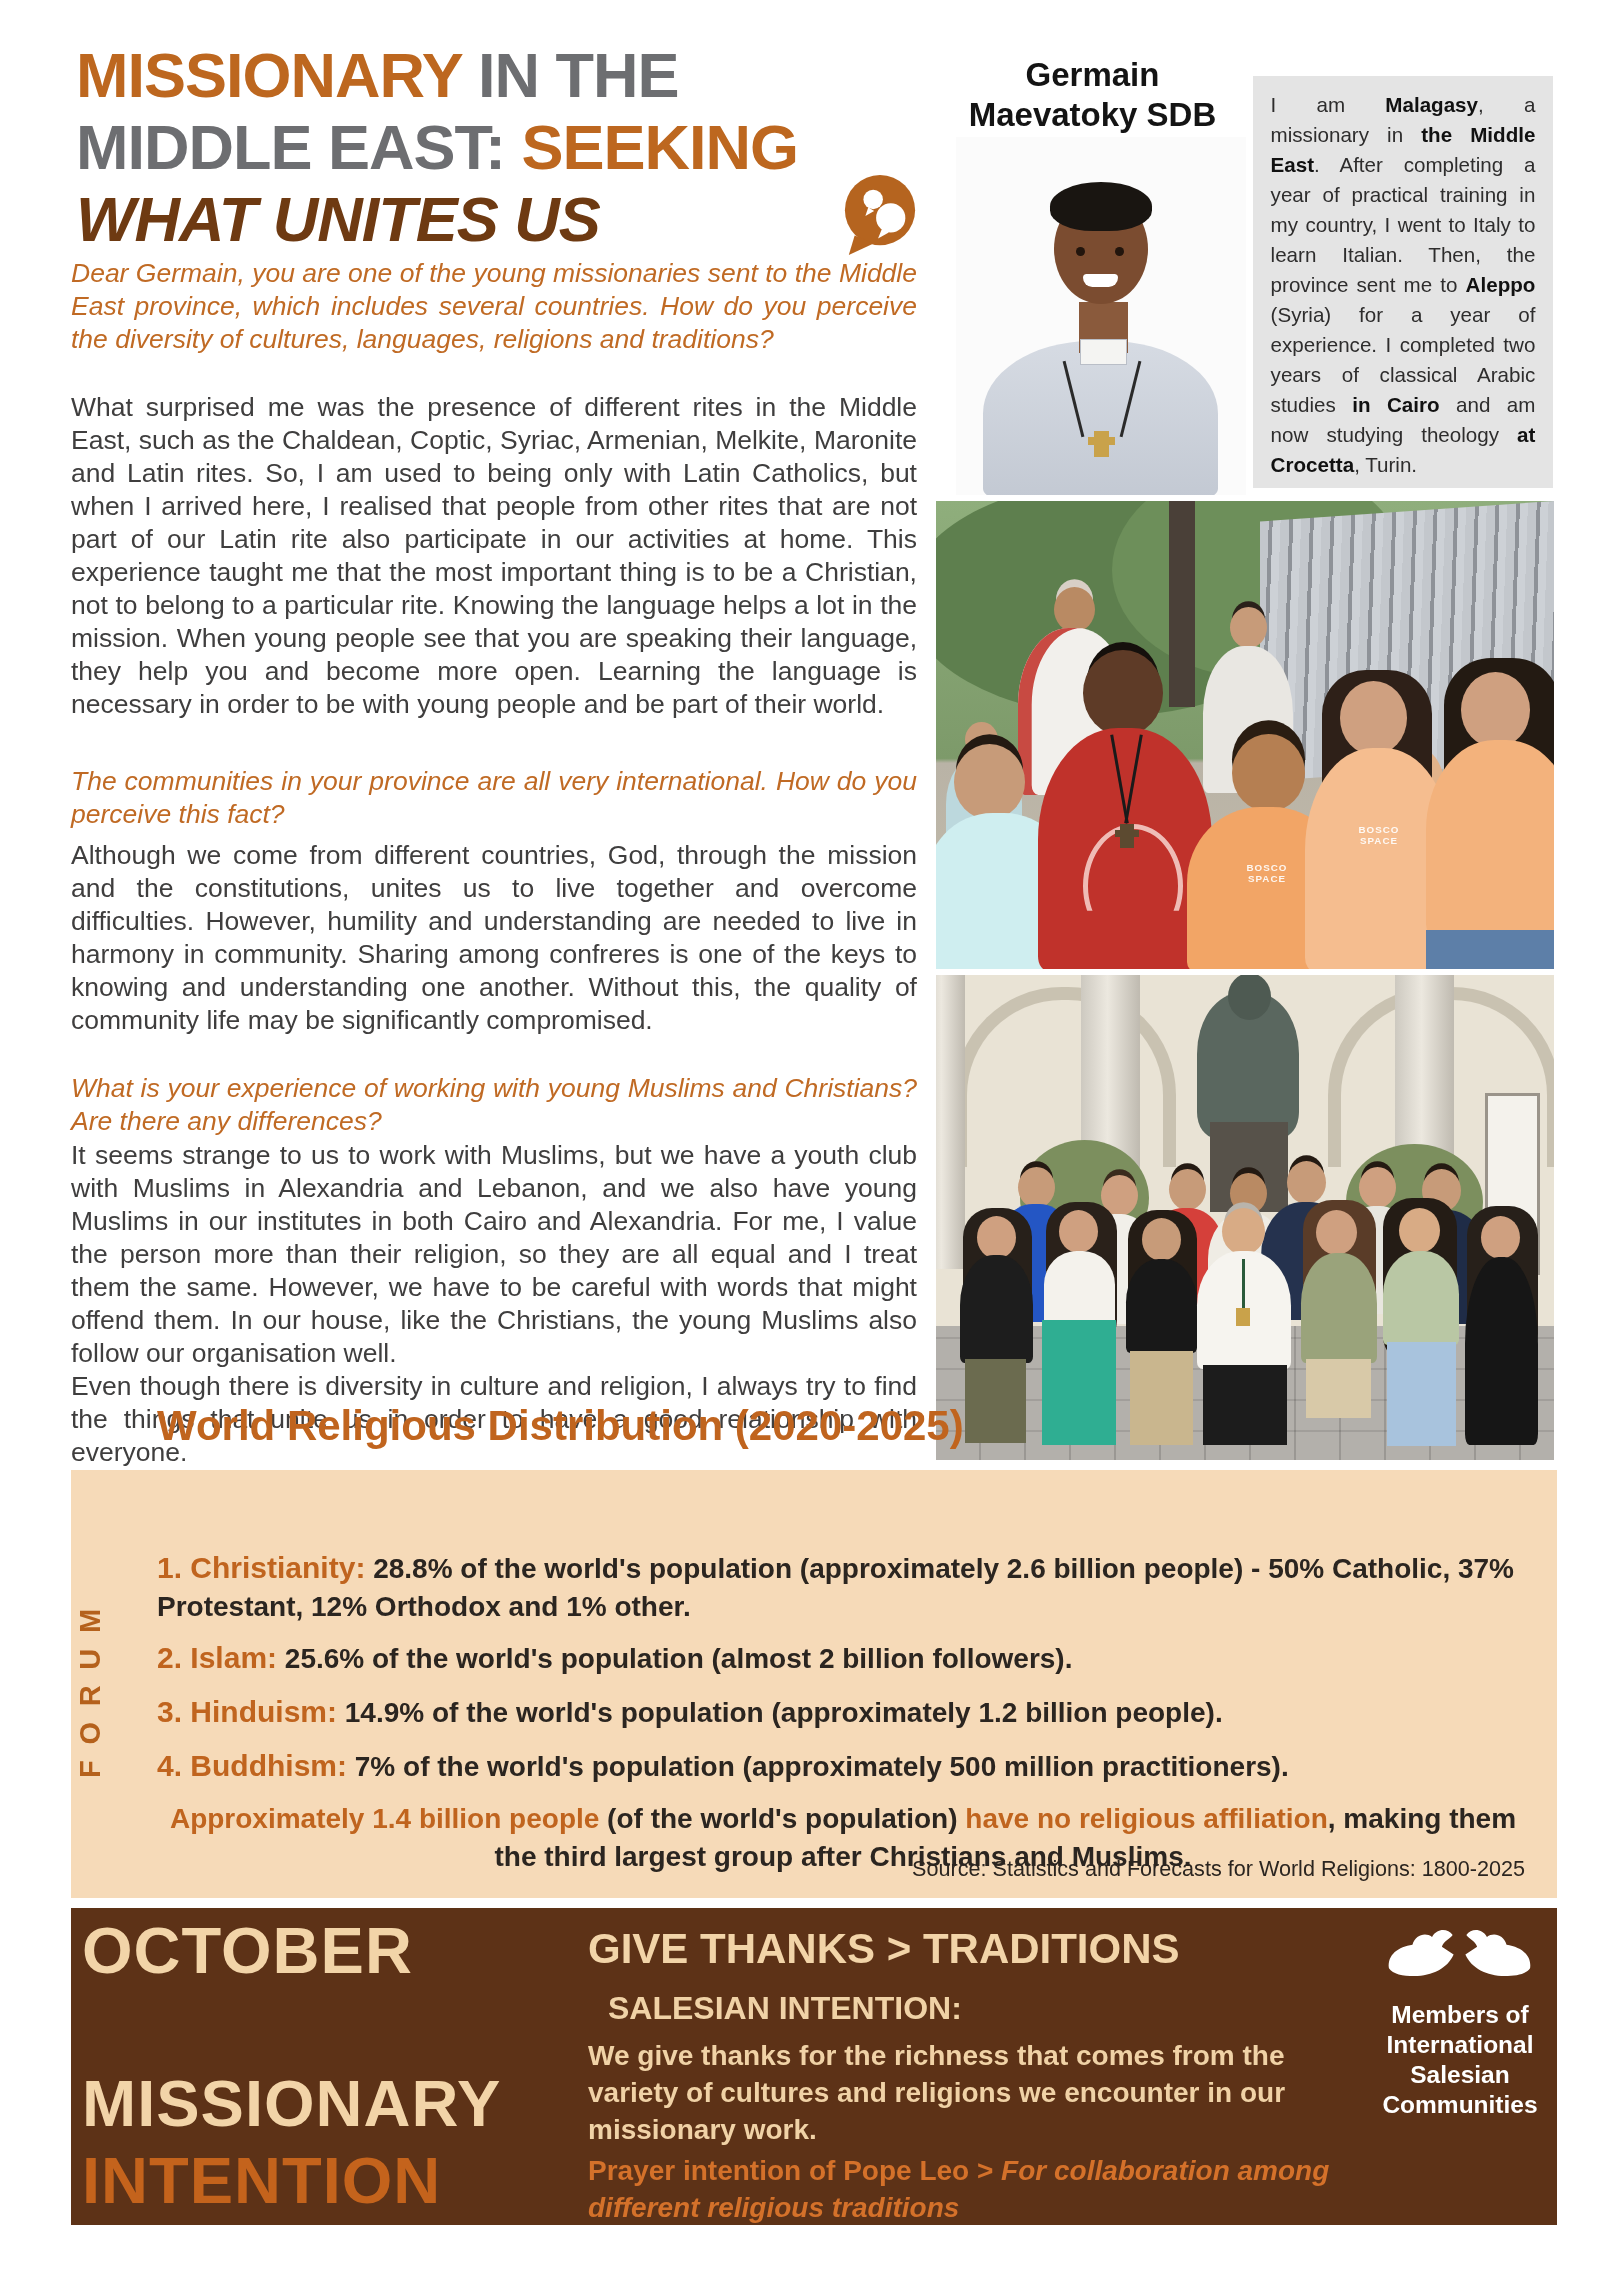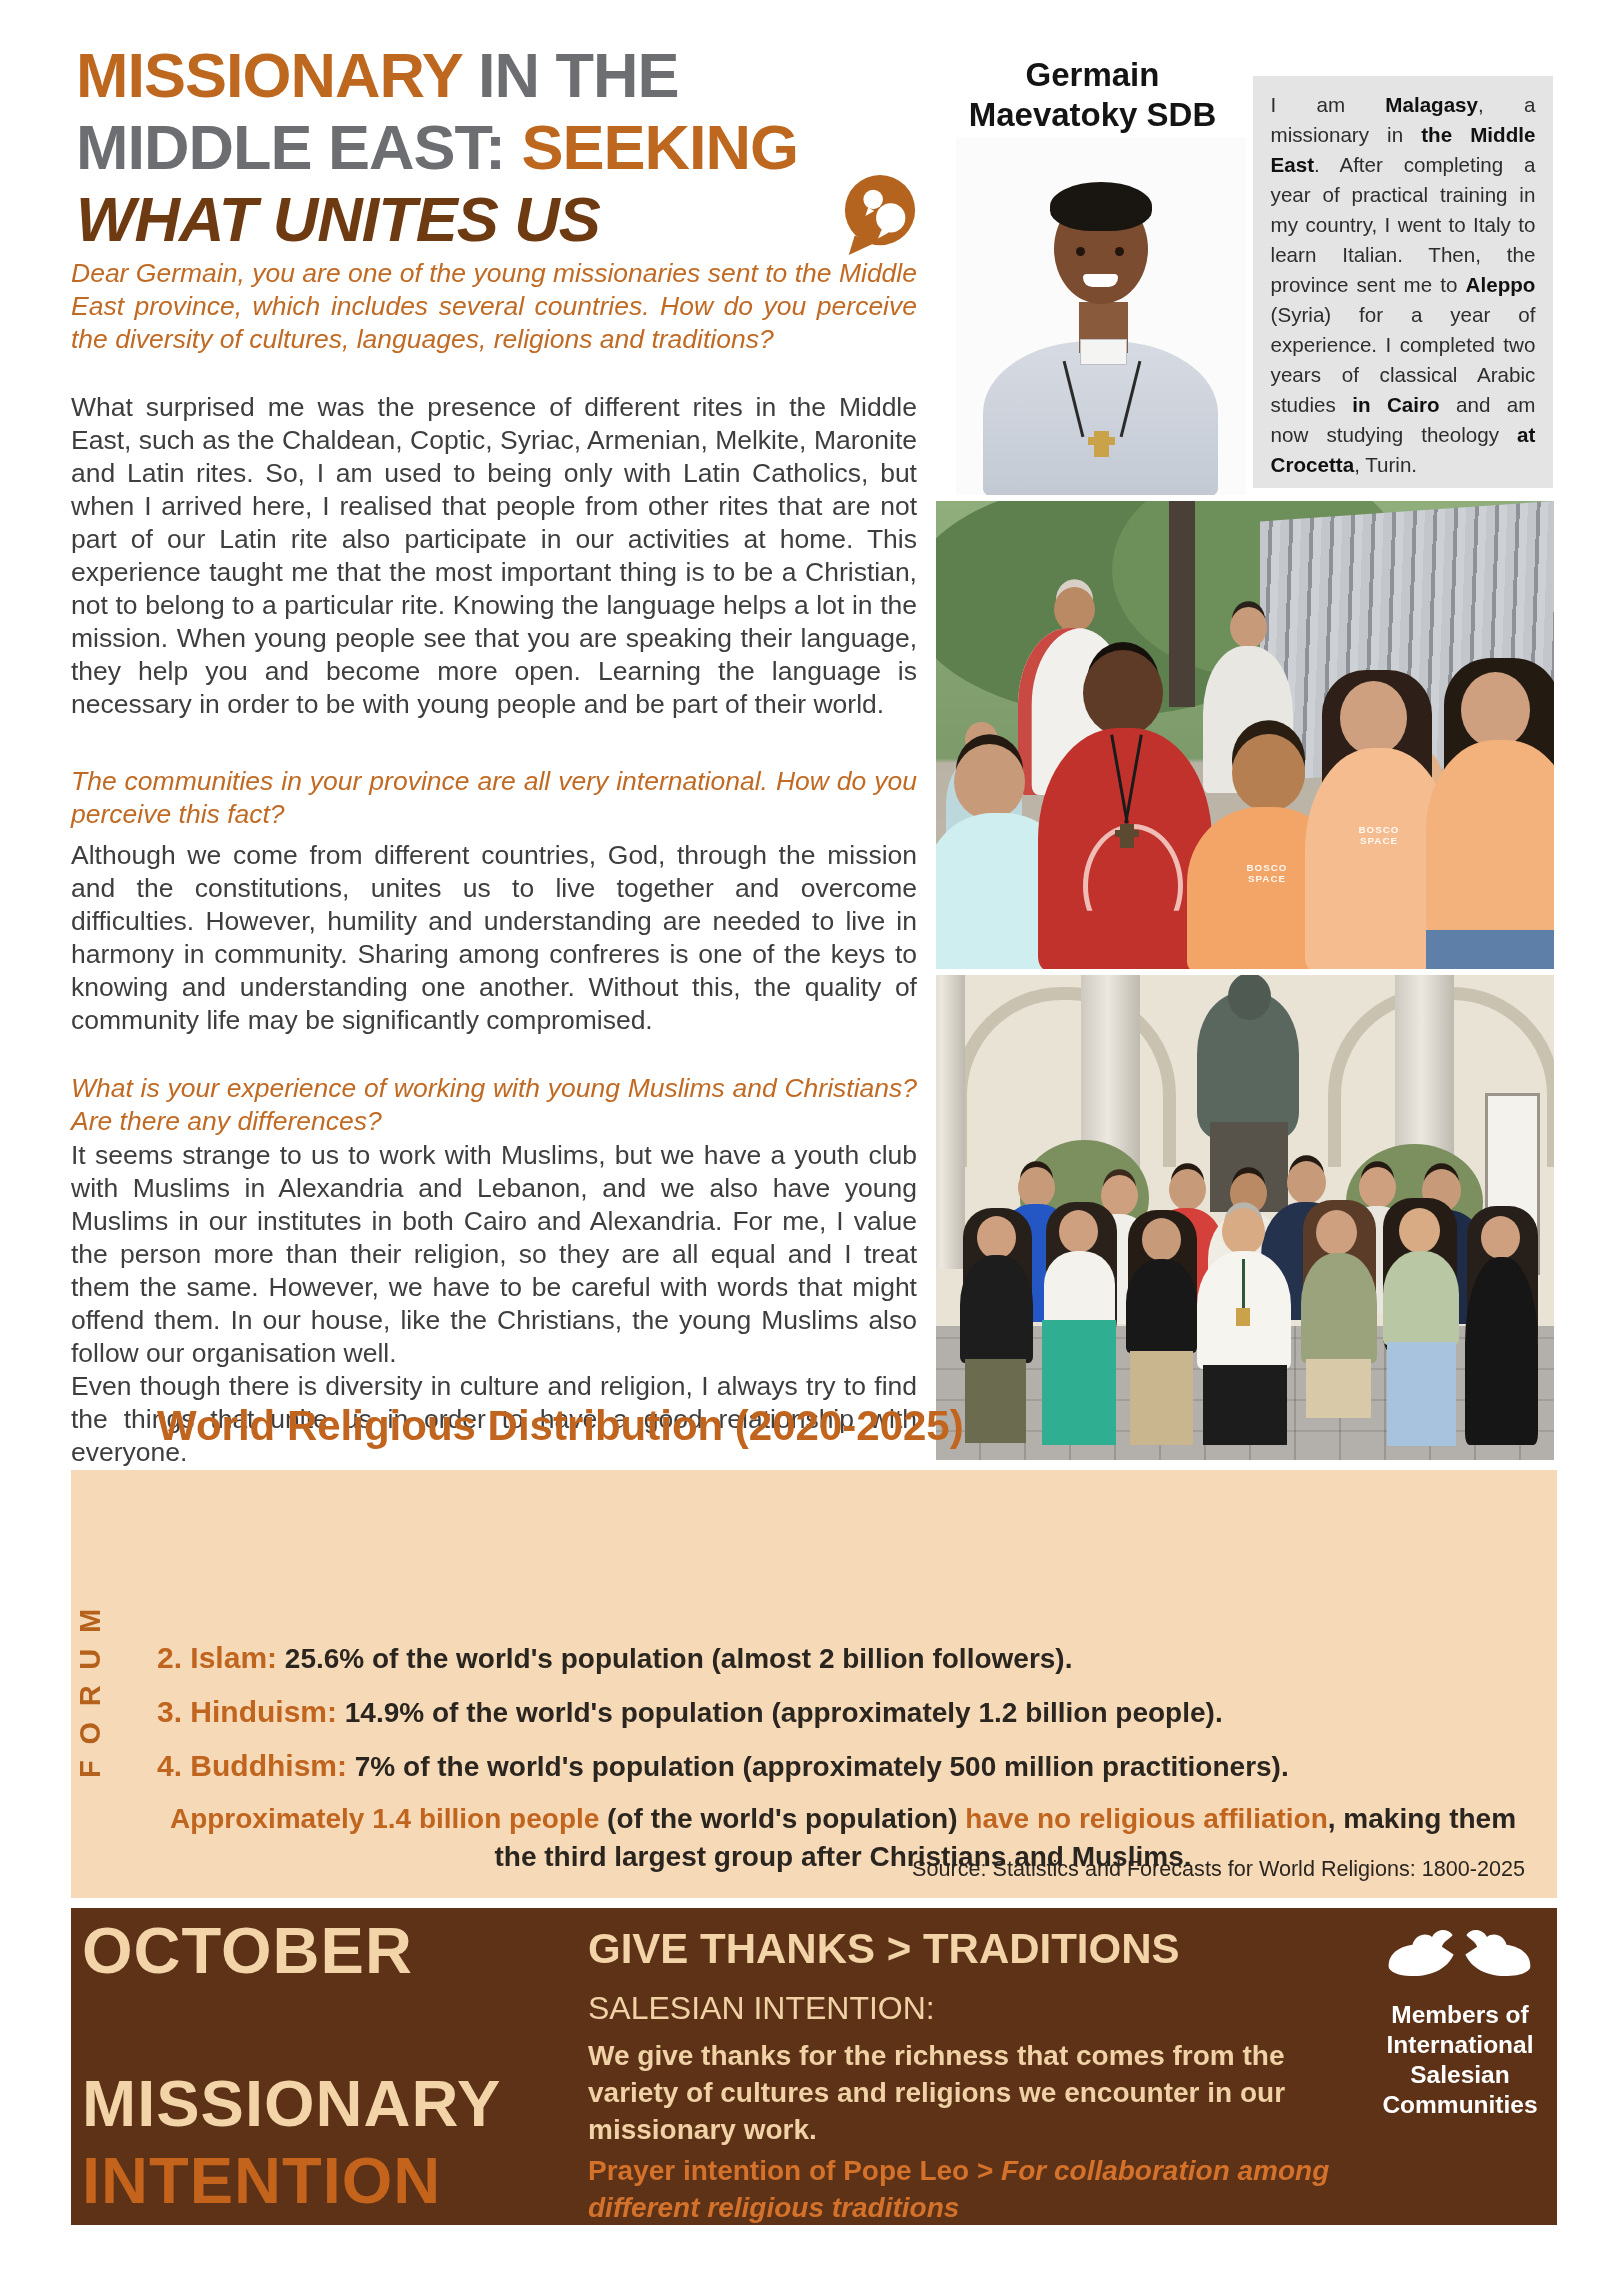--- a/index.html
+++ b/index.html
@@ -38,21 +38,21 @@
   .fitem{left:157px;width:1372px;font-size:28px;line-height:38px;font-weight:bold;color:#2b2520;}
   .fitem .lab{color:#c0641e;font-size:30px;}
   .orangetxt{color:#c0641e;}
   #source{left:157px;top:1856px;width:1368px;text-align:right;font-size:21.6px;color:#2b2520;}
 
   
   #footer{left:71px;top:1908px;width:1486px;height:317px;background:#5d3217;}
   .bigword{left:82px;width:490px;font-weight:bold;font-size:65px;line-height:76px;letter-spacing:1px;}
   .cream{color:#f2d4a8;} .forange{color:#c4631c;}
   #f-heading{left:588px;top:1925px;width:784px;font-weight:bold;font-size:42px;color:#f2d4a8;}
-  #f-sub{left:588px;top:1990px;width:784px;font-weight:normal;font-size:32px;color:#f0d2a6;}
+  #f-sub{left:608px;top:1990px;width:784px;font-weight:bold;font-size:32px;color:#f0d2a6;}
   #f-body{left:588px;top:2037px;width:755px;font-weight:bold;font-size:28px;line-height:37px;color:#f0d2a6;}
   #f-prayer{left:588px;top:2152px;width:814px;font-weight:bold;font-size:28px;line-height:37px;color:#d4712a;}
   #f-prayer .it{font-style:italic;}
   #members{left:1372px;top:2000px;width:176px;text-align:center;font-weight:bold;font-size:24.5px;
            line-height:30px;color:#ffffff;}
   #hands{left:1385px;top:1925px;width:149px;height:63px;}
 
   
   .h{position:absolute;border-radius:50%;}
   .t{position:absolute;border-radius:46% 46% 6% 6%;}
@@ -217,20 +217,23 @@
 
     <div style="position:absolute;left:531px;top:231px;width:71px;height:157px;background:#27201a;border-radius:29px;"></div>
     <div class="h" style="left:545px;top:241px;width:39px;height:43px;background:#cfa080;"></div>
     <div class="t" style="left:529px;top:282px;width:73px;height:188px;background:#161616;"></div>
   </div>
 
   <div class="abs" id="forum"></div>
   <div class="abs" id="forum-label">FORUM</div>
   <div class="abs" id="forum-title">World Religious Distribution (2020-2025)</div>
 
+  <div class="abs fitem" style="top:1549px;">
+    <span class="lab">1. Christianity:</span><span> 28.8% of the world's population (approximately 2.6 billion people) - 50% Catholic, 37% Protestant, 12% Orthodox and 1% other.</span>
+  </div>
   <div class="abs fitem" style="top:1639px;">
     <span class="lab">2. Islam:</span><span> 25.6% of the world's population (almost 2 billion followers).</span>
   </div>
   <div class="abs fitem" style="top:1693px;">
     <span class="lab">3. Hinduism:</span><span> 14.9% of the world's population (approximately 1.2 billion people).</span>
   </div>
   <div class="abs fitem" style="top:1747px;">
     <span class="lab">4. Buddhism:</span><span> 7% of the world's population (approximately 500 million practitioners).</span>
   </div>
   <div class="abs fitem" style="top:1800px;text-align:center;">

